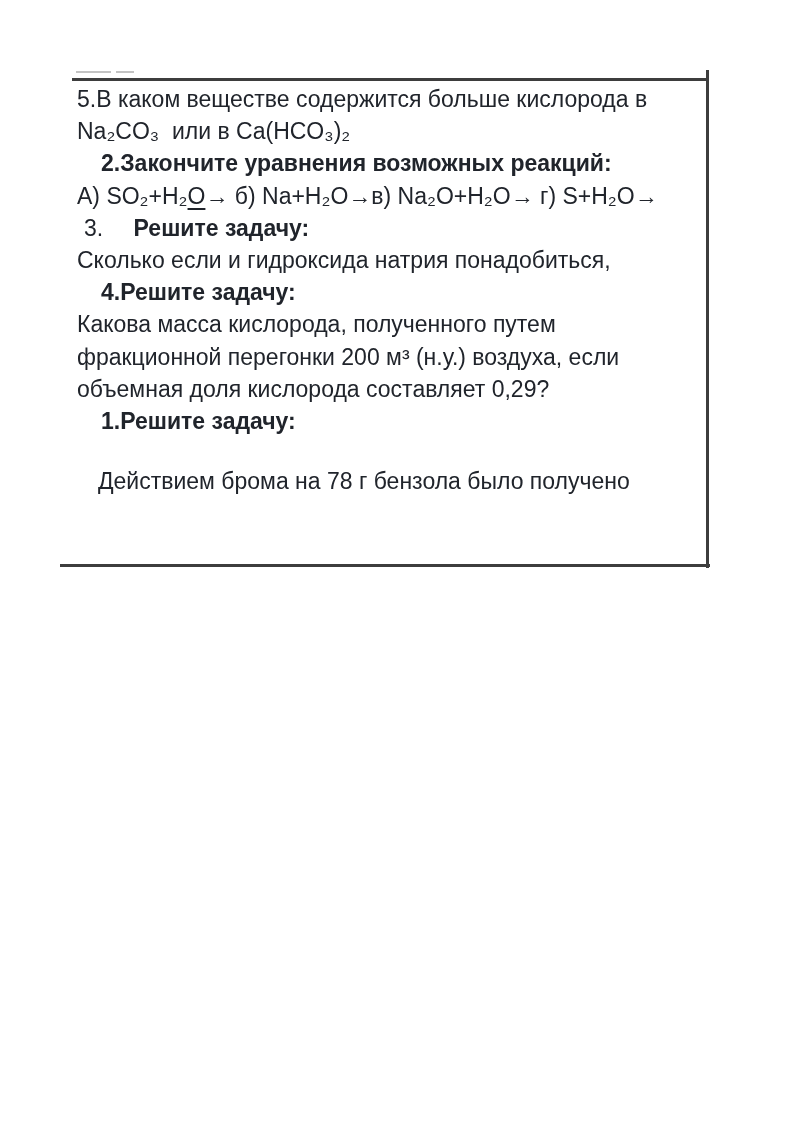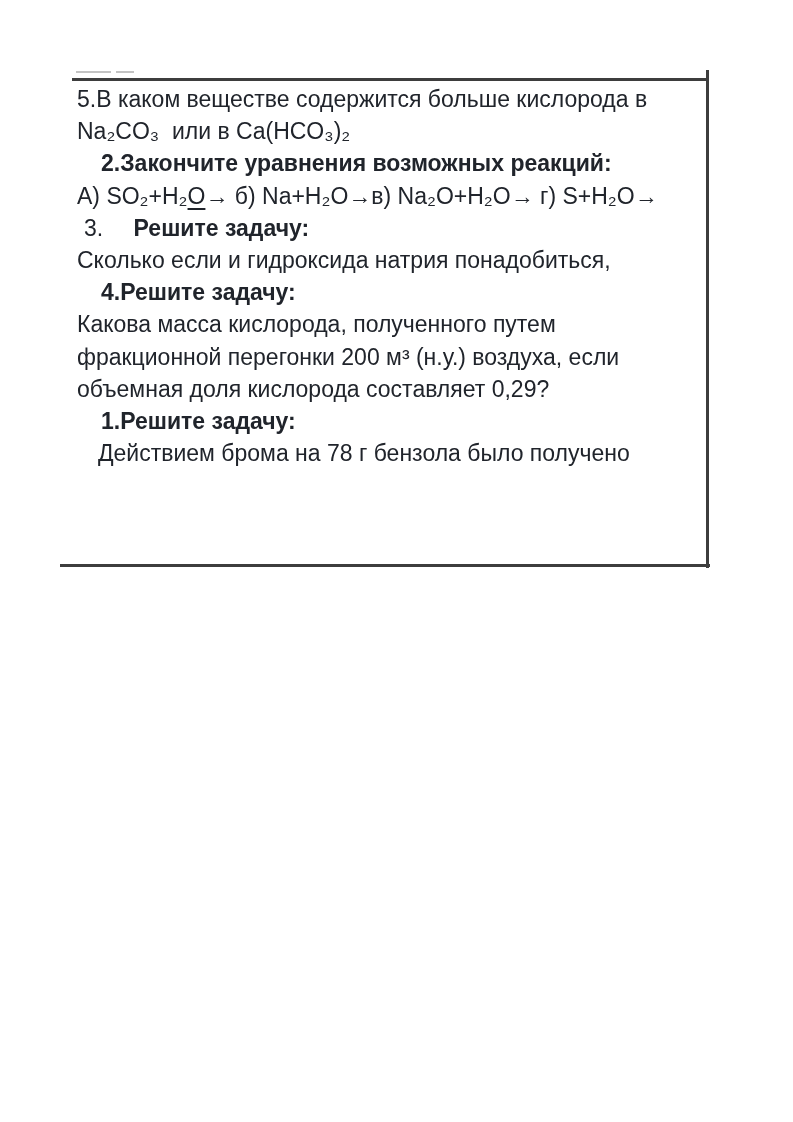--- a/index.html
+++ b/index.html
@@ -50,21 +50,21 @@
     position: absolute;
     left: 77px; top: 83px;
     width: 628px;
     color: #20242b;
     font-size: 23px;
     line-height: 32.2px;
   }
   .line { white-space: pre-wrap; }
   .bold { font-weight: bold; margin-left: 24px; }
   .indent-sm { padding-left: 7px; }
-  .indent-md { padding-left: 21px; }
+  .indent-md { padding-left: 21px; margin-top: 28px; }
   .u {
     text-decoration: underline;
     text-decoration-thickness: 2px;
     text-underline-offset: 4px;
   }
 </style>
 </head>
 <body>
 
 <div>

